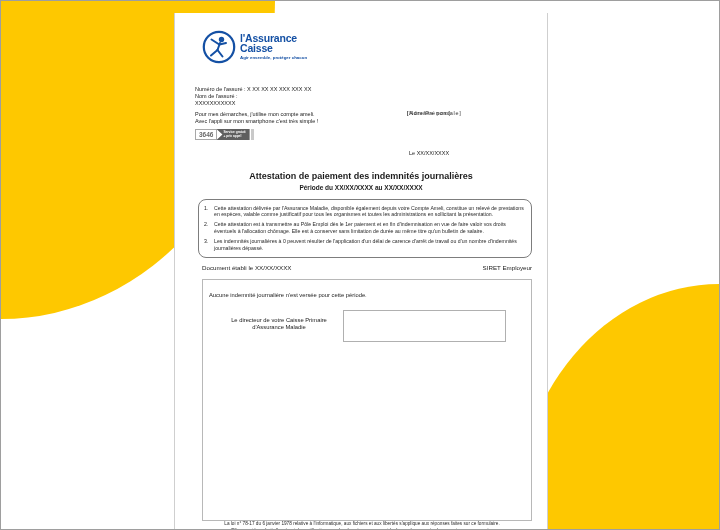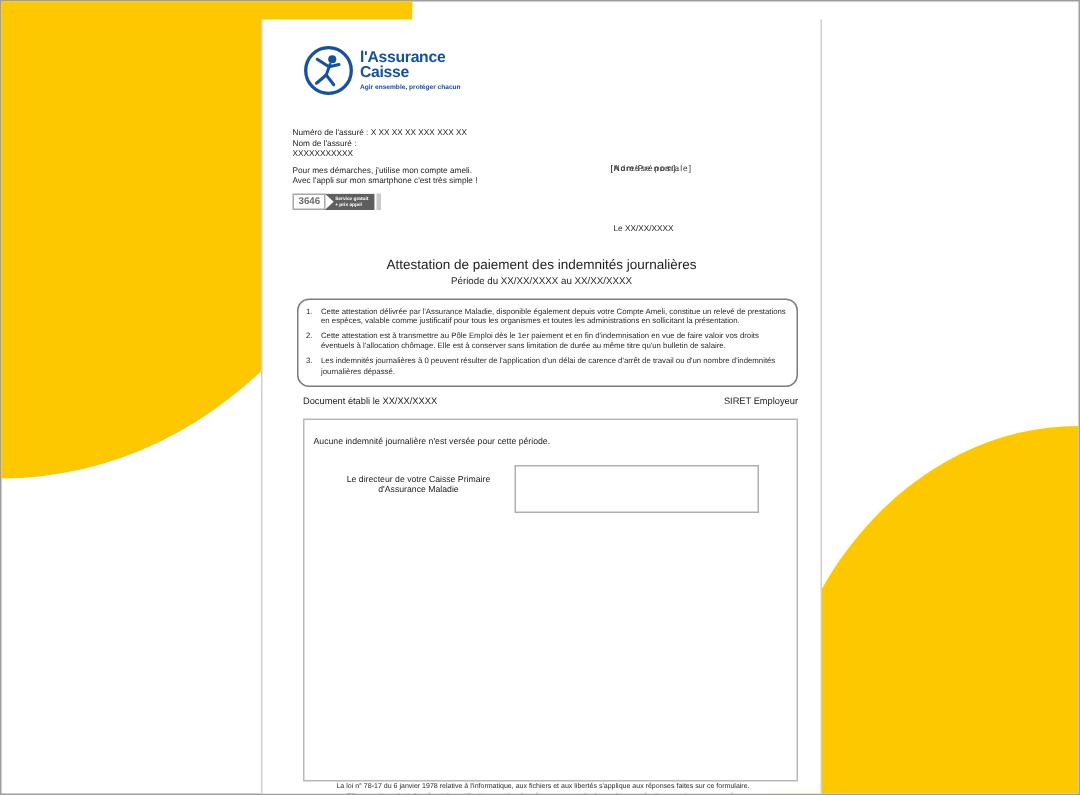--- a/index.html
+++ b/index.html
@@ -51,21 +51,21 @@
     margin-left:-1px;
   }
   .badge-edge { width:3px; background:#c9c9c9; margin-left:1px; }
 
   
   .recipient { left:232px; top:97px; width:86px; text-align:center; font-size:5.5px; line-height:7px; letter-spacing:0.7px; color:#333; }
   .date-line { left:234px; top:137px; font-size:5.5px; color:#222; }
 
   
   .title-block { left:0; right:0; top:158px; text-align:center; }
-  .title-block * { position:static; }
+  .title-block * { position:static;font-weight:bold; }
   .title-main { font-size:9px; color:#1c1c1c; }
   .title-period { font-size:6.5px; margin-top:2.5px; color:#1c1c1c; }
 
   
   .notes-box {
     left:23px; top:186px; width:334px; height:59px;
     border:1px solid #7d7d7d; border-radius:8px; padding:4.5px 6px 0 5px;
   }
   .note { position:static; display:flex; margin-bottom:3.2px; }
   .note * { position:static; }

